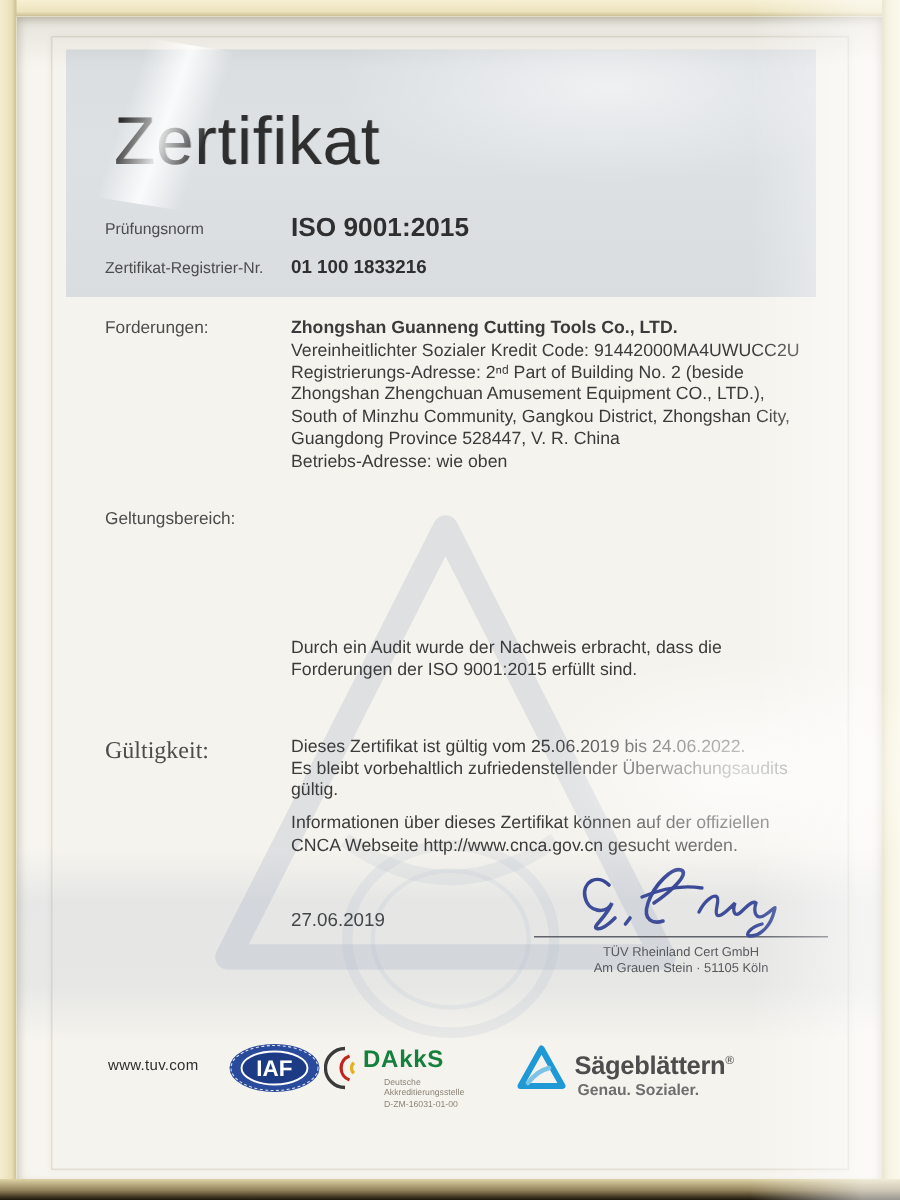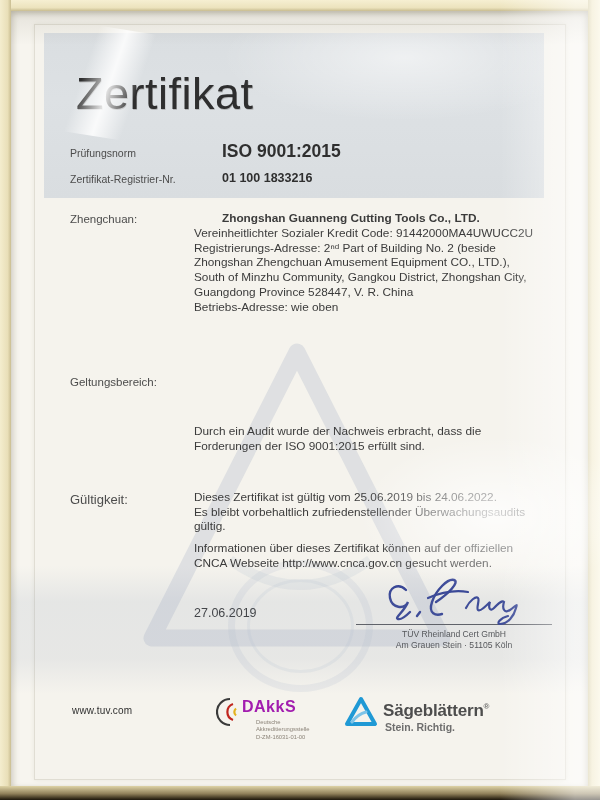--- a/index.html
+++ b/index.html
@@ -30,34 +30,34 @@
   .watermark { position:absolute; left:0; top:0; z-index:1; pointer-events:none; }
   .seal-wm { position:absolute; left:228px; top:560px; width:145px; height:132px; border-radius:50%;
              border:7px solid rgba(185,195,208,.22); z-index:1; pointer-events:none; }
   .seal-wm::before { content:""; position:absolute; left:12px; top:12px; right:12px; bottom:12px;
              border-radius:50%; border:3px solid rgba(185,195,208,.18); }
 
   .txt { position:absolute; z-index:2; color:#3a3a3a; }
   .title { left:76px; top:68px; font-size:45px; letter-spacing:.5px; color:#2e2e2e;
            text-shadow:.6px .6px 0 rgba(150,150,150,.55); }
   .lbl  { font-size:10.5px; color:#4c4c4c; }
-  .val-bold { font-weight:bold; color:#2f2f2f;margin-left:28px; }
+  .val-bold { font-weight:bold; color:#2f2f2f; }
   .multiline { white-space:pre-line; }
   .body-txt { font-size:11.8px; line-height:14.7px; color:#3b3b3b; }
 
   .sig-block { position:absolute; left:356px; top:578px; width:196px; z-index:2; }
   .sig-line { border-top:1px solid #55565a; margin-top:46px; }
   .sig-svg { position:absolute; left:28px; top:-6px; }
   .sig-org { text-align:center; font-size:8.6px; color:#4a4a4a; line-height:10.5px; margin-top:4px; }
 
   
   .website { left:72px; top:705px; font-size:10px; color:#2f2f2f; letter-spacing:.2px; }
   .iaf { position:absolute; left:152px; top:695px; z-index:2; }
   .dakks { position:absolute; left:216px; top:697px; z-index:2; }
-  .dakks-name { position:absolute; left:26px; top:1px; font-size:16px; font-weight:bold; color:#a21caf; letter-spacing:.5px; }
+  .dakks-name { position:absolute; left:26px; top:1px; font-size:16px; font-weight:bold; color:#15803d; letter-spacing:.5px; }
   .dakks-sub { position:absolute; left:40px; top:22px; font-size:5.8px; line-height:7.4px; color:#8b8378; white-space:pre-line; }
   .tuv-logo { position:absolute; left:344px; top:696px; z-index:2; }
   .tuv-brand { position:absolute; left:383px; top:701px; font-size:17px; font-weight:bold; color:#4d4d4d; letter-spacing:-.2px; z-index:2; }
   .tuv-reg { font-size:8px; vertical-align:7px; color:#6a6a6a; }
   .tuv-slogan { position:absolute; left:385px; top:721px; font-size:10.5px; font-weight:bold; color:#6e6e6e; z-index:2; }
 
   
   .fx { position:absolute; pointer-events:none; z-index:3; }
   .glare-diag { left:-60px; top:28px; width:340px; height:110px;
       background:linear-gradient(100deg, rgba(255,255,255,0) 42%, rgba(255,255,255,.85) 50%, rgba(255,255,255,0) 58%);
@@ -93,35 +93,35 @@
   </svg>
   <div class="seal-wm"></div>
 
   <div class="txt title">Zertifikat</div>
 
   <div class="txt lbl" style="left:70px; top:147px;">Prüfungsnorm</div>
   <div class="txt val-bold" style="left:194px; top:141px; font-size:17.5px;">ISO 9001:2015</div>
   <div class="txt lbl" style="left:70px; top:173px;">Zertifikat-Registrier-Nr.</div>
   <div class="txt val-bold" style="left:194px; top:171px; font-size:12.5px;">01 100 1833216</div>
 
-  <div class="txt lbl" style="left:70px; top:213px; font-size:11.5px;">Zhengchuan:</div>
+  <div class="txt lbl" style="left:70px; top:213px; font-size:11.5px;">Forderungen:</div>
   <div class="txt body-txt val-bold" style="left:194px; top:211px;">Zhongshan Guanneng Cutting Tools Co., LTD.</div>
   <div class="txt body-txt multiline" style="left:194px; top:226px; width:345px;">Vereinheitlichter Sozialer Kredit Code: 91442000MA4UWUCC2U
 Registrierungs-Adresse: 2ⁿᵈ Part of Building No. 2 (beside
 Zhongshan Zhengchuan Amusement Equipment CO., LTD.),
 South of Minzhu Community, Gangkou District, Zhongshan City,
 Guangdong Province 528447, V. R. China
 Betriebs-Adresse: wie oben</div>
 
-  <div class="txt lbl" style="left:70px; top:376px; font-size:11.5px;">Geltungsbereich:</div>
+  <div class="txt lbl" style="left:70px; top:340px; font-size:11.5px;">Geltungsbereich:</div>
 
   <div class="txt body-txt multiline" style="left:194px; top:424px; width:345px;">Durch ein Audit wurde der Nachweis erbracht, dass die
 Forderungen der ISO 9001:2015 erfüllt sind.</div>
 
-  <div class="txt lbl" style="left:70px; top:492px; font-size:13px;">Gültigkeit:</div>
+  <div class="txt lbl" style="left:70px; top:492px; font-size:16px;font-family:Liberation Serif, serif;">Gültigkeit:</div>
   <div class="txt body-txt multiline" style="left:194px; top:490px; width:355px;">Dieses Zertifikat ist gültig vom 25.06.2019 bis 24.06.2022.
 Es bleibt vorbehaltlich zufriedenstellender Überwachungsaudits
 gültig.</div>
   <div class="txt body-txt multiline" style="left:194px; top:541px; width:355px;">Informationen über dieses Zertifikat können auf der offiziellen
 CNCA Webseite http://www.cnca.gov.cn gesucht werden.</div>
 
   <div class="txt" style="left:194px; top:606px; font-size:12.5px; color:#333;">27.06.2019</div>
 
   <div class="sig-block">
     <svg class="sig-svg" width="150" height="56" viewBox="0 0 150 56">
@@ -131,41 +131,49 @@
       <path d="M44 26 C58 20 72 18 84 20" fill="none" stroke="#2e3c92" stroke-width="2.2" stroke-linecap="round"></path>
       <path d="M82 36 C86 28 92 24 94 26 C96 28 92 36 94 38 C96 40 102 34 106 30 C104 36 106 40 110 36 C114 32 118 28 120 30 C118 36 120 42 126 38 C132 34 134 30 132 36 C130 44 124 52 116 52 C112 52 116 46 124 44" fill="none" stroke="#2e3c92" stroke-width="2.2" stroke-linecap="round"></path>
     </svg>
     <div class="sig-line"></div>
     <div class="sig-org">TÜV Rheinland Cert GmbH</div>
     <div class="sig-org" style="margin-top:0;">Am Grauen Stein · 51105 Köln</div>
   </div>
 
   <div class="txt website">www.tuv.com</div>
 
+  <div class="iaf">
+    <svg width="62" height="34" viewBox="0 0 62 34">
+      <ellipse cx="31" cy="17" rx="30" ry="16" fill="#2a4a9b"></ellipse>
+      <ellipse cx="31" cy="17" rx="29" ry="15" fill="none" stroke="#ffffff" stroke-width="0.7" stroke-dasharray="2 1.6" opacity="0.85"></ellipse>
+      <ellipse cx="31" cy="17" rx="22" ry="11" fill="#1d3a85" stroke="#ffffff" stroke-width="1.3"></ellipse>
+      <text x="31" y="22.5" text-anchor="middle" font-family="Liberation Sans, sans-serif" font-size="15" font-weight="bold" fill="#ffffff">IAF</text>
+    </svg>
+  </div>
 
   <div class="dakks">
     <svg width="26" height="30" viewBox="0 0 26 30">
       <path d="M14 2 A 13 13 0 0 0 14 28" fill="none" stroke="#3a3a3a" stroke-width="2.2"></path>
       <path d="M17 7 A 8.5 8.5 0 0 0 17 23" fill="none" stroke="#c0251e" stroke-width="2.2"></path>
       <path d="M20 11.5 A 4.5 4.5 0 0 0 20 18.5" fill="none" stroke="#e3b21e" stroke-width="2.2"></path>
     </svg>
     <div class="dakks-name">DAkkS</div>
     <div class="dakks-sub">Deutsche
 Akkreditierungsstelle
 D-ZM-16031-01-00</div>
   </div>
 
   <div class="tuv-logo">
     <svg width="34" height="32" viewBox="0 0 34 32">
       <path d="M17 3 L31 28 L3 28 Z" fill="none" stroke="#1f99d5" stroke-width="4" stroke-linejoin="round"></path>
       <path d="M8 26 Q 14 18 22 16" fill="none" stroke="#7cc3e8" stroke-width="3" stroke-linecap="round"></path>
     </svg>
   </div>
   <div class="tuv-brand"><span>Sägeblättern</span><span class="tuv-reg">®</span></div>
-  <div class="tuv-slogan">Stein. Richtig.</div>
+  <div class="tuv-slogan">Genau. Sozialer.</div>
 
   <div class="fx top-soft-shadow"></div>
   <div class="fx glare-diag"></div>
   <div class="fx glare-band-top"></div>
   <div class="fx glare-mid"></div>
   <div class="fx shadow-band"></div>
   <div class="fx glare-right"></div>
 
   <div class="frame-bottom"></div>
 </div>

